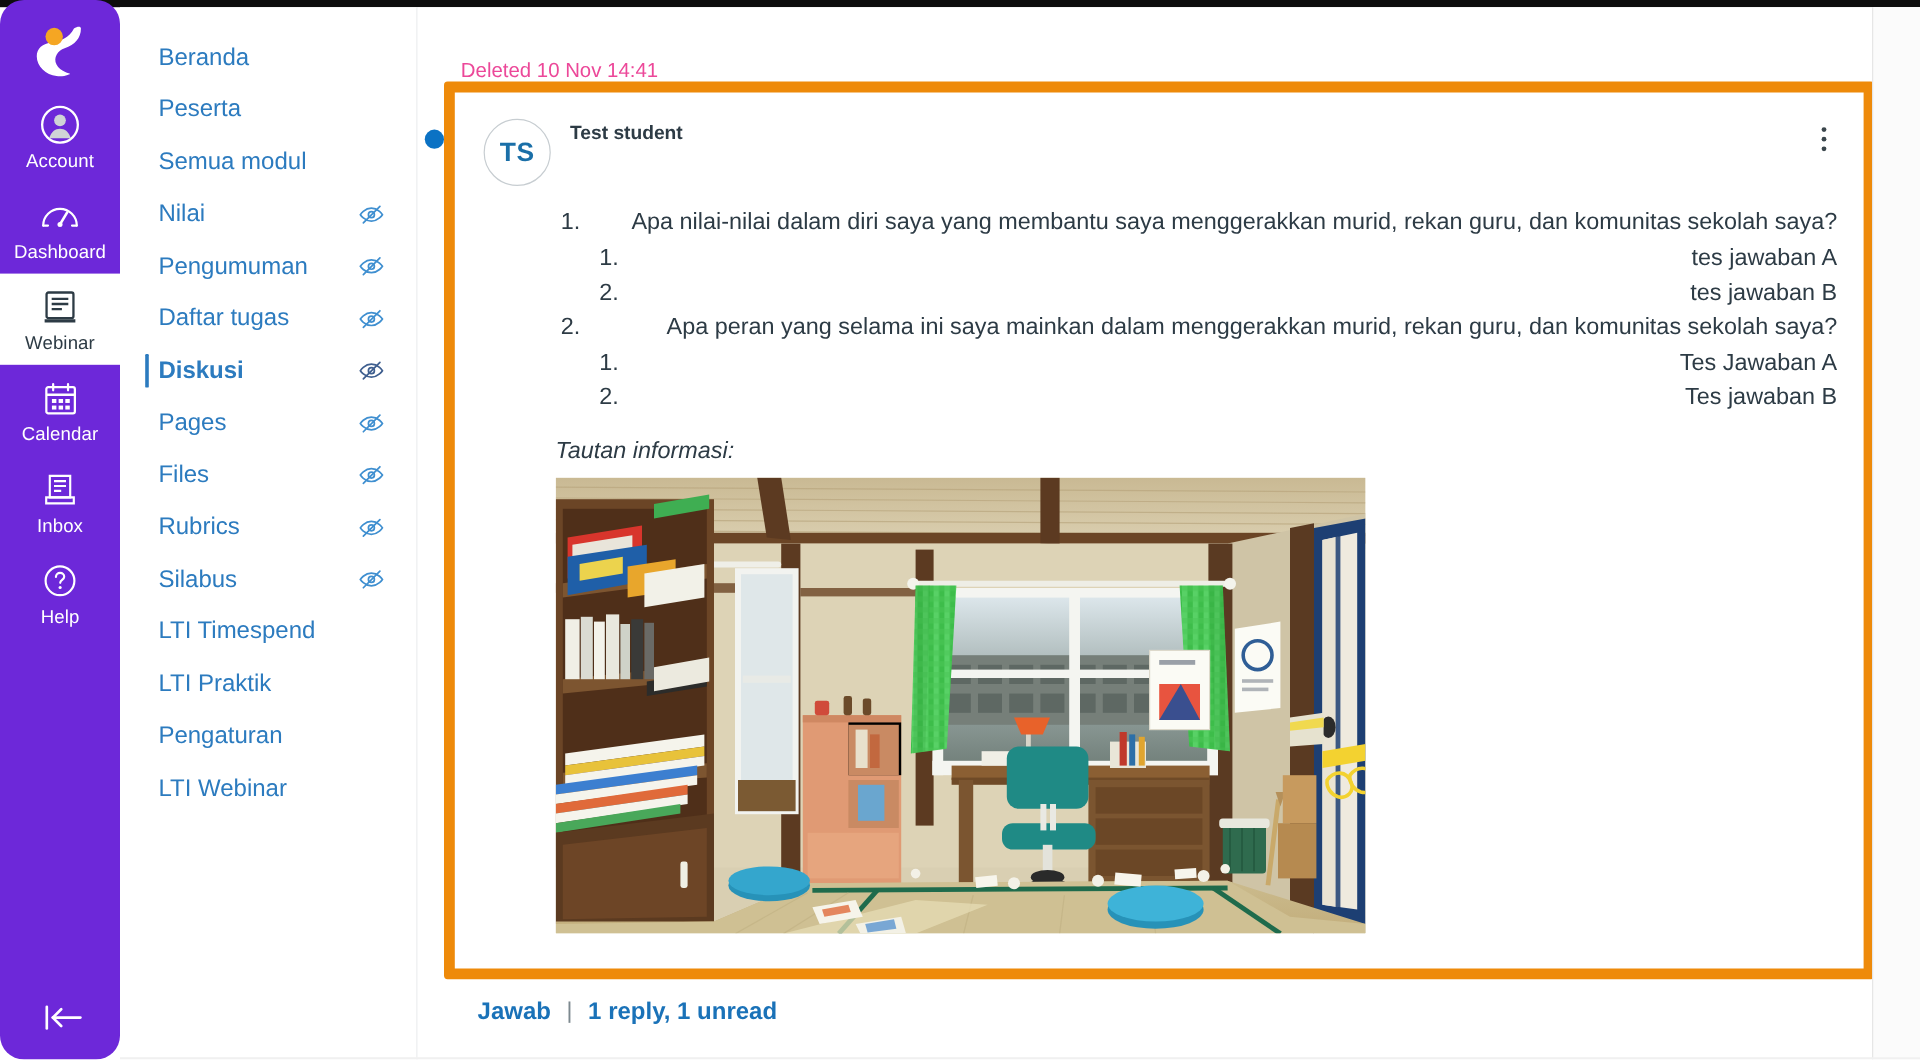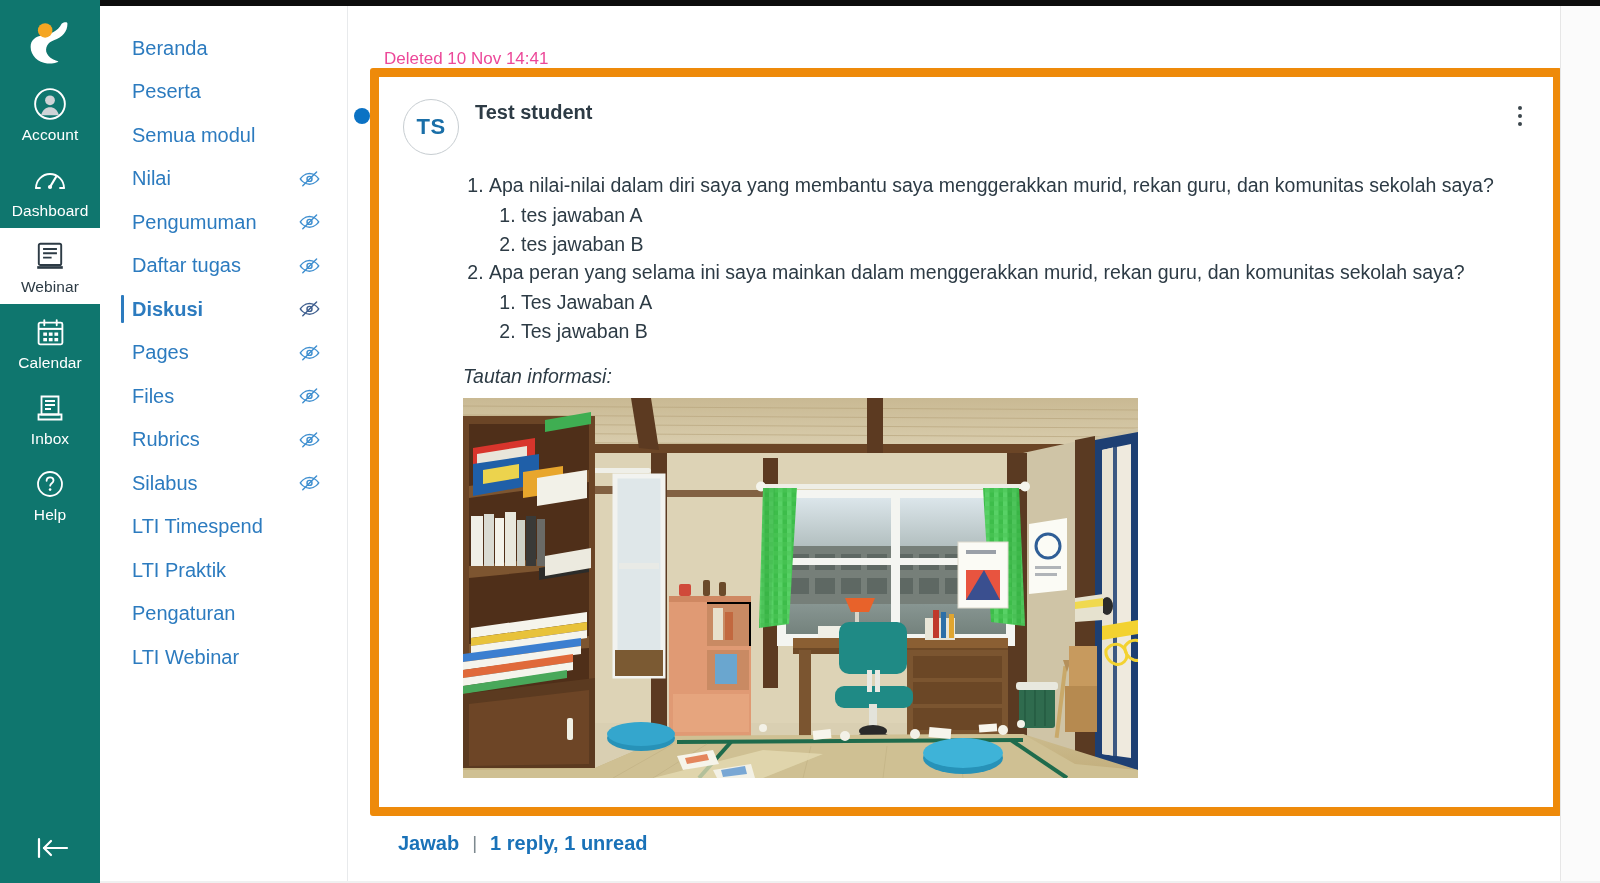--- a/index.html
+++ b/index.html
@@ -10,22 +10,22 @@
     overflow: hidden;
   }
   #root { position: relative; width: 1600px; height: 883px; background: #fff; }
 
   
   .top-strip { position: absolute; left: 0; top: 0; width: 1600px; height: 6px; background: #0d0d0d; }
 
   
   .global-nav {
     position: absolute; left: 0; top: 0; width: 100px; height: 883px;
-    background: #0f766e; color: #ffffff;
-    display: flex; flex-direction: column; align-items: center;
+    background: #6d28d9; color: #ffffff;
+    display: flex; flex-direction: column; align-items: center; border-radius: 20px;
   }
   .brand-logo { margin-top: 14px; width: 62px; height: 62px; display:block; }
   .gnav-item {
     width: 100px; padding: 9px 0 8px 0;
     display: flex; flex-direction: column; align-items: center; justify-content: center;
     text-decoration: none; color: #ffffff; cursor: pointer;
   }
   .gnav-item .gico { display: block; height: 38px; display:flex; align-items:center; justify-content:center; }
   .gnav-item .glabel { font-size: 15.5px; line-height: 19px; margin-top: 2px; letter-spacing: .1px; }
   .gnav-item.active { background: #ffffff; color: #2D3B45; }
@@ -71,33 +71,33 @@
 
   .entry-head { display: flex; align-items: flex-start; gap: 16px; }
   .avatar {
     width: 56px; height: 56px; border-radius: 50%;
     border: 1.6px solid #c7cdd1; background: #fff;
     display: flex; align-items: center; justify-content: center;
     font-size: 22px; font-weight: bold; color: #1a6fa8; letter-spacing: .5px;
     flex: 0 0 auto; margin-top: 2px;
   }
   .author-block { padding-top: 2px; }
-  .author-name { font-size: 20px; font-weight: bold; color: #2D3B45; line-height: 26px; }
+  .author-name { font-size: 16px; font-weight: bold; color: #2D3B45; line-height: 26px; }
   .author-meta { font-size: 17.5px; color: #3f4b52; line-height: 25px; margin-top: 4px; }
   .kebab {
     position: absolute; right: 20px; top: 24px; width: 26px; height: 30px;
     display: flex; flex-direction: column; align-items: center; justify-content: center; gap: 4px;
     cursor: pointer;
   }
   .kebab i { display: block; width: 4px; height: 4px; border-radius: 50%; background: #3b464c; }
 
   .msg-body { margin-top: 16px; padding-left: 56px; }
   ol.lvl1 { list-style: decimal; padding-left: 30px; }
   ol.lvl1 > li {
-    font-size: 19.5px; color: #2D3B45; line-height: 29px; margin-bottom: 0;
+    font-size: 19.5px; color: #2D3B45; line-height: 29px; margin-bottom: 0; text-align: right;
   }
   ol.lvl2 { list-style: decimal; padding-left: 32px; margin-top: 1px; }
   ol.lvl2 > li { font-size: 19.5px; color: #2D3B45; line-height: 28.5px; }
   .tautan { font-size: 19.5px; color: #2D3B45; line-height: 27px; margin: 18px 0 8px 4px; font-style: italic; }
 
   
   .illus-wrap { margin-left: 4px; width: 675px; height: 380px; overflow: hidden; position: relative; }
   .illus { width: 675px; height: 380px; display: block; }
 
   .entry-footer {

